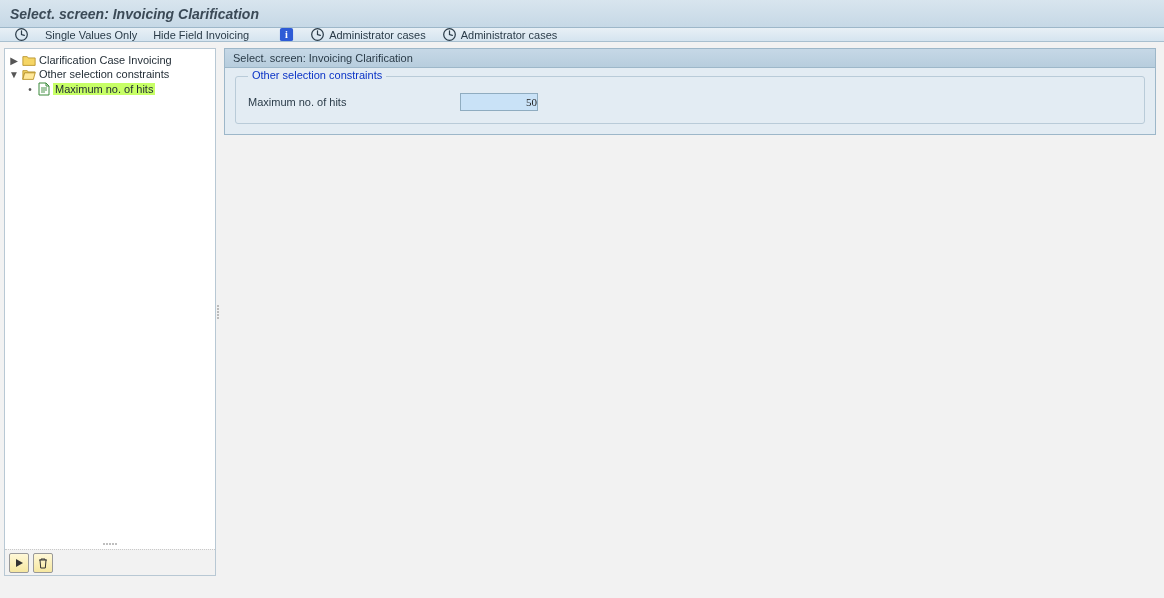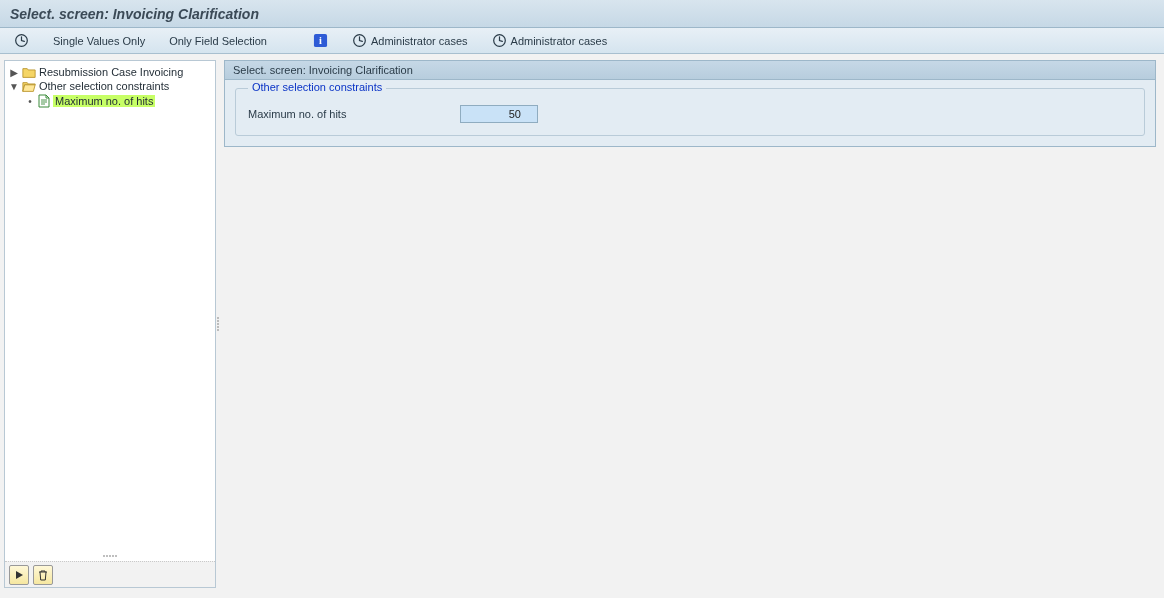--- a/index.html
+++ b/index.html
@@ -27,25 +27,25 @@
       font-style: italic;
       font-weight: bold;
       font-size: 14px;
       color: #3b4a57;
     }
 
     
     .toolbar {
       background: linear-gradient(#e8f0f6, #d5e4ef);
       border-bottom: 1px solid #a8bfcf;
-      height: 26px;
+      height: 14px;
       display: flex;
       align-items: center;
       padding: 0 8px;
-      gap: 12px;
+      gap: 4px;
     }
     .tbtn {
       display: inline-flex;
       align-items: center;
       gap: 4px;
       padding: 2px 6px;
       border-radius: 2px;
       cursor: pointer;
       color: #2a3b48;
     }
@@ -154,22 +154,22 @@
       align-items: center;
       gap: 12px;
     }
     .form-row .flabel { width: 200px; color: #2a3b48; }
     .finput {
       width: 78px;
       height: 18px;
       border: 1px solid #8facc0;
       background: #c9e2f7;
       text-align: right;
-      padding: 0 16px;
-      font-family: Liberation Sans, sans-serif;
+      padding: 0 0;
+      font-family: Liberation Serif, serif;
       font-size: 11px;
       color: #222;
     }
 
     .watermark {
       position:absolute;
       top: 38px; left: 280px;
       font-size: 20px;
       letter-spacing: 2px;
       color: rgba(255,120,30,0.25);
@@ -202,21 +202,21 @@
       <svg viewBox="0 0 16 16">
           <circle cx="8" cy="8" r="6.2" fill="none" stroke="#2a3b48" stroke-width="1.3"></circle>
           <path d="M8 4v4l3 1" fill="none" stroke="#2a3b48" stroke-width="1.3" stroke-linecap="round"></path>
         </svg>
     </span>
   </span>
   <span class="tbtn">
     <span>Single Values Only</span>
   </span>
   <span class="tbtn">
-    <span>Only Field Selection</span>
+    <span>Hide Field Invoicing</span>
   </span>
   <span class="tsep"></span>
   <span class="tbtn">
     <span class="ico">
       <svg viewBox="0 0 16 16">
           <rect x="1" y="1" width="14" height="14" rx="2" fill="#2e5bd6"></rect>
           <text x="8" y="12" text-anchor="middle" font-size="11" font-family="Georgia" font-weight="bold" fill="#fff">i</text>
         </svg>
     </span>
   </span>
@@ -246,21 +246,21 @@
 
   <div class="tree-panel">
     <div class="tree">
       <div class="tnode l1">
         <span class="tw">▶</span>
         <span class="fico">
           <svg viewBox="0 0 16 14">
               <path d="M1 3h5l1 1.5h8v8.5H1z" fill="#f5d565" stroke="#b8922a"></path>
             </svg>
         </span>
-        <span class="lbl">Resubmission Case Invoicing</span>
+        <span class="lbl">Clarification Case Invoicing</span>
       </div>
       <div class="tnode l1">
         <span class="tw">▼</span>
         <span class="fico">
           <svg viewBox="0 0 16 14">
               <path d="M1 3h5l1 1.5h8v1H3L1 13z" fill="#f5d565" stroke="#b8922a"></path>
               <path d="M1 13L3 5.5h12L13 13z" fill="#ffe89a" stroke="#b8922a"></path>
             </svg>
         </span>
         <span class="lbl">Other selection constraints</span>

